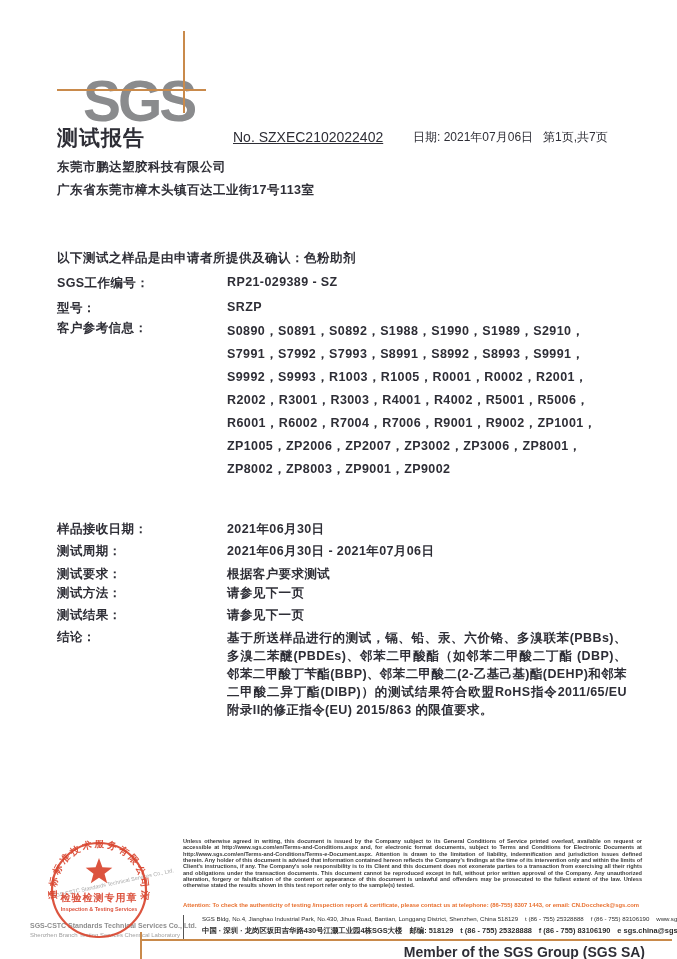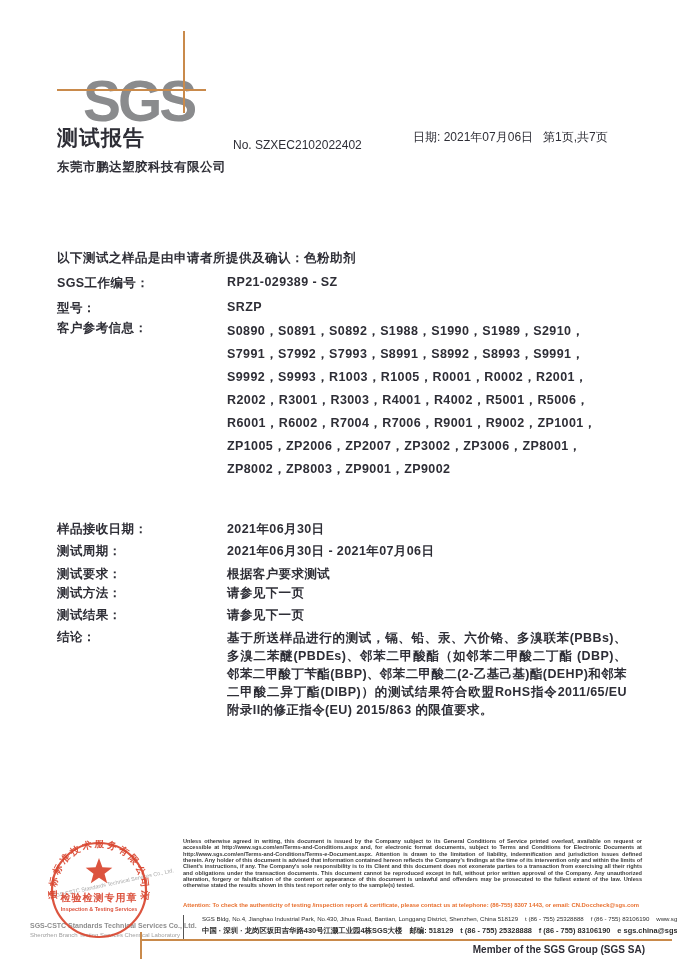--- a/index.html
+++ b/index.html
@@ -21,21 +21,21 @@
     position: absolute; left: 83px; top: 24px;
     font-size: 57px; font-weight: 700; letter-spacing: -3px;
     color: #8a8b8d;
     margin-top: 44px;
   }
   .logo-hline { position: absolute; left: 57px; top: 89px; width: 149px; height: 2px; background: #c98a4b; }
   .logo-vline { position: absolute; left: 183px; top: 31px; width: 2px; height: 82px; background: #c98a4b; }
 
   
   .doc-title { position: absolute; left: 57px; top: 124px; font-size: 21px; font-weight: 700; letter-spacing: 1px; }
-  .report-no { position: absolute; left: 233px; top: 138px; font-size: 12px; }
+  .report-no { position: absolute; left: 233px; top: 129px; font-size: 14px; text-decoration: underline; }
   .report-date { position: absolute; left: 413px; top: 129px; font-size: 12px; }
   .report-page { position: absolute; left: 543px; top: 129px; font-size: 12px; }
 
   .company-name { position: absolute; left: 57px; top: 159px; font-size: 12.5px; font-weight: 600; letter-spacing: 0.5px; }
   .company-addr { position: absolute; left: 57px; top: 182px; font-size: 12.5px; font-weight: 600; letter-spacing: 0.5px; }
 
   .statement { position: absolute; left: 57px; top: 250px; font-size: 12.5px; font-weight: 600; letter-spacing: 0.5px; }
 
   
   .frow { position: absolute; left: 57px; font-size: 12.5px; letter-spacing: 0.4px; }
@@ -57,21 +57,21 @@
   .addr-block {
     position: absolute; left: 183px; top: 915px; width: 470px;
     border-left: 1px solid #555; padding-left: 18px;
   }
   .addr-row { display: flex; align-items: baseline; gap: 7px; white-space: nowrap; }
   .addr-row.en { font-size: 6.1px; color: #2f2f2f; height: 11px; }
   .addr-row.cn { font-size: 7.4px; color: #2f2f2f; height: 13px; font-weight: 600; }
 
   .bottom-hline { position: absolute; left: 140px; top: 939px; width: 532px; height: 2px; background: #c98a4b; }
   .bottom-vline { position: absolute; left: 140px; top: 932px; width: 2px; height: 27px; background: #c98a4b; }
-  .member { position: absolute; right: 32px; top: 944px; font-size: 10px; font-weight: 600; color: #2e2e36; }
+  .member { position: absolute; right: 32px; top: 944px; font-size: 14px; font-weight: 600; color: #2e2e36; }
 
   
   .stamp-svg { position: absolute; left: 44px; top: 840px; }
   .stamp-under-1 { position: absolute; left: 30px; top: 922px; font-size: 7px; color: #8f8f8f; font-weight: 700; white-space: nowrap; }
   .stamp-under-2 { position: absolute; left: 30px; top: 932px; font-size: 6px; color: #a0a0a0; white-space: nowrap; }
   .stamp-rot {
     position: absolute; left: 52px; top: 893px; width: 130px;
     font-size: 5.5px; color: #9b9b9b; white-space: nowrap;
     transform: rotate(-12deg); transform-origin: left center; opacity: 0.85;
   }
@@ -84,20 +84,21 @@
   <div class="logo">SGS</div>
   <div class="logo-hline"></div>
   <div class="logo-vline"></div>
 
   <div class="doc-title">测试报告</div>
   <div class="report-no">No. SZXEC2102022402</div>
   <div class="report-date">日期: 2021年07月06日</div>
   <div class="report-page">第1页,共7页</div>
 
   <div class="company-name">东莞市鹏达塑胶科技有限公司</div>
+  <div class="company-addr">广东省东莞市樟木头镇百达工业街17号113室</div>
 
   <div class="statement">以下测试之样品是由申请者所提供及确认：色粉助剂</div>
 
   <div class="frow" style="top:275px">
     <span class="lbl">SGS工作编号：</span>
     <span class="val">RP21-029389 - SZ</span>
   </div>
 
   <div class="frow" style="top:300px">
     <span class="lbl">型号：</span>

